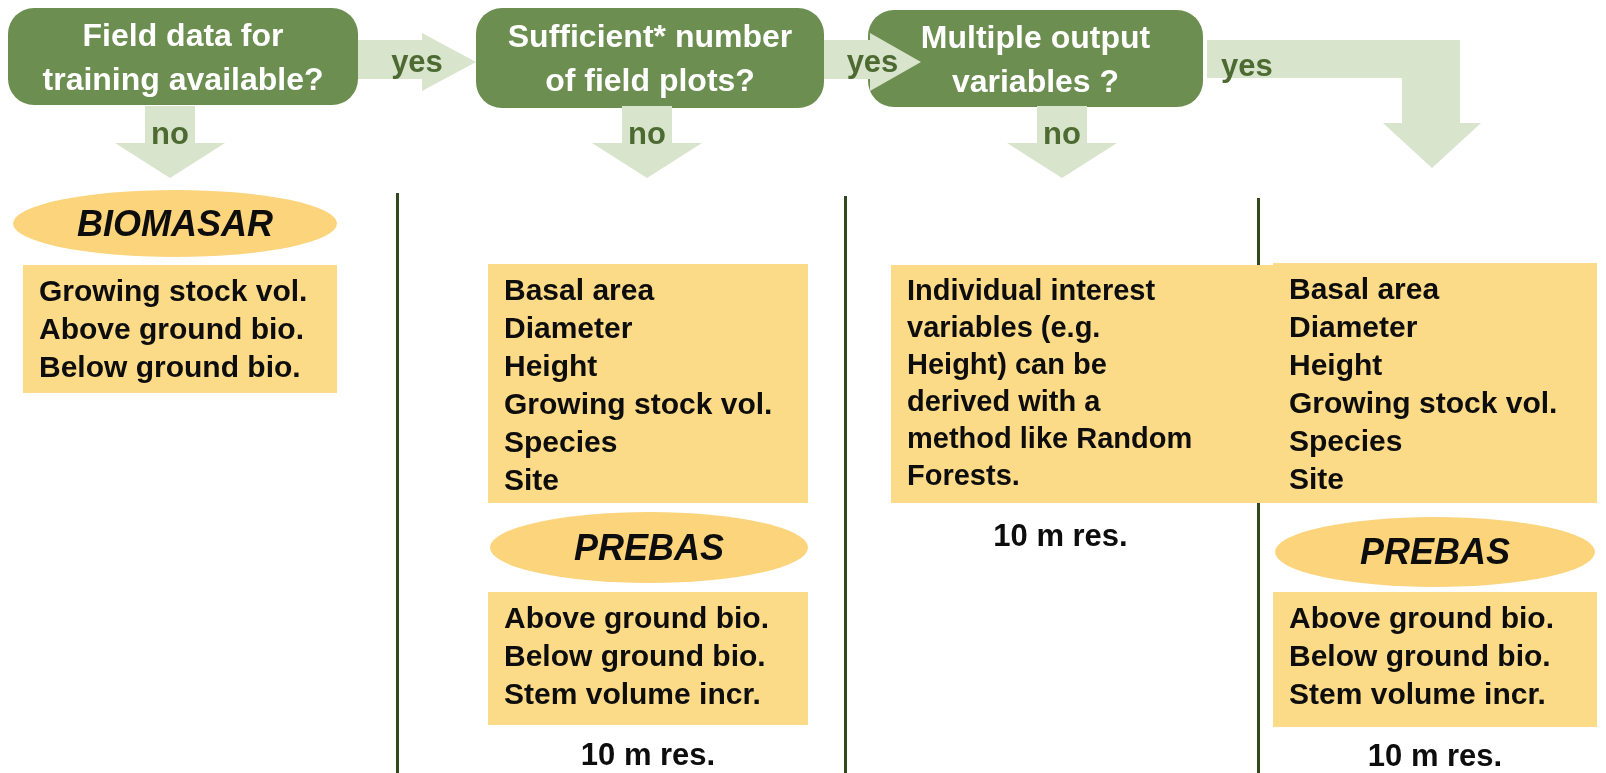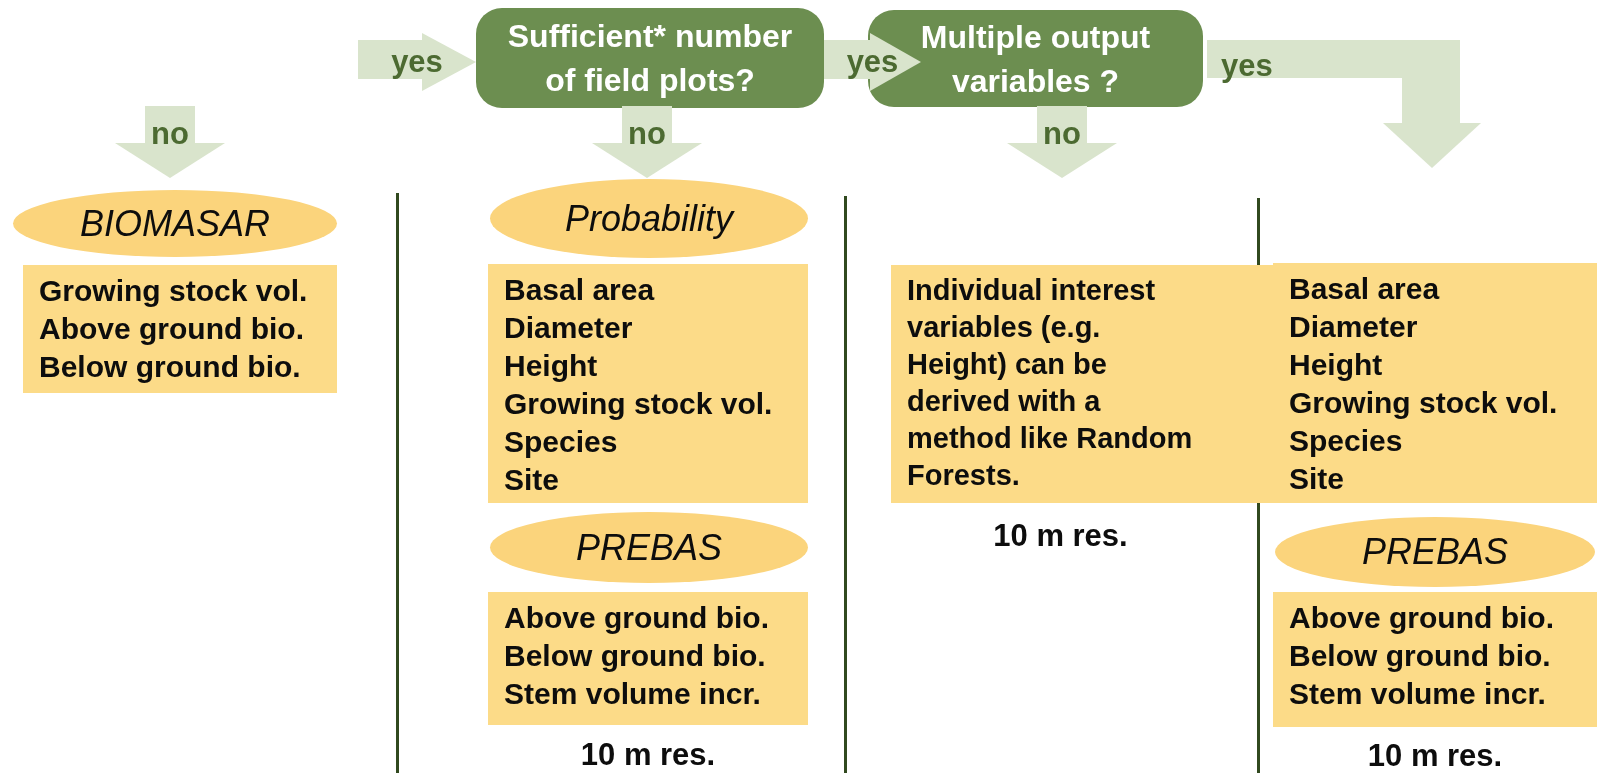--- a/index.html
+++ b/index.html
@@ -51,21 +51,21 @@
 
   
   .divider{position:absolute;width:3px;background:var(--divider_green,#31491F);}
   #v1{left:396px;top:193px;height:580px}
   #v2{left:844px;top:196px;height:577px}
   #v3{left:1257px;top:198px;height:575px}
 
   
   .ellipse{position:absolute;background:var(--ellipse_yellow,#FBD47C);border-radius:50%;
     display:flex;align-items:center;justify-content:center;
-    font-style:italic;font-weight:normal;font-size:36px;color:var(--text_black,#0D0D0D);}
+    font-style:italic;font-weight:bold;font-size:36px;color:var(--text_black,#0D0D0D);}
   #e1{left:13px;top:190px;width:324px;height:67px}
   #e2{left:490px;top:179px;width:318px;height:79px}
   #e3{left:877px;top:179px;width:353px;height:73px}
   #e4{left:1273px;top:180px;width:317px;height:73px}
   #e5{left:490px;top:512px;width:318px;height:71px}
   #e6{left:1275px;top:517px;width:320px;height:70px}
 
   
   .listbox{position:absolute;background:var(--listbox_yellow,#FCDB88);color:var(--text_black,#0D0D0D);
     font-weight:bold;font-size:30px;line-height:38px;padding:7px 8px 0 16px;
@@ -82,20 +82,22 @@
   #r1{left:23px;top:404px;width:314px}
   #r2{left:488px;top:737px;width:320px}
   #r3{left:891px;top:518px;width:339px}
   #r4{left:1273px;top:738px;width:324px}
 </style>
 </head>
 <body>
 
 <div class="canvas">
 
+  <div class="decision" id="d1">Field data for
+training available?</div>
   <div class="decision" id="d2">Sufficient* number
 of field plots?</div>
   <div class="decision" id="d3">Multiple output
 variables ?</div>
 
   <div class="harrow" id="ya1">
     <div class="shaft"></div>
     <div class="head"></div>
     <div class="alabel">yes</div>
   </div>
@@ -126,21 +128,20 @@
     <div class="shaft"></div>
     <div class="head"></div>
     <div class="alabel">no</div>
   </div>
 
   <div class="divider" id="v1"></div>
   <div class="divider" id="v2"></div>
   <div class="divider" id="v3"></div>
 
   <div class="ellipse" id="e1">BIOMASAR</div>
-  <div class="ellipse" id="e2">Probability</div>
   <div class="ellipse" id="e5">PREBAS</div>
   <div class="ellipse" id="e6">PREBAS</div>
 
   <div class="listbox" id="b1">
       <div>Growing stock vol.</div>
       <div>Above ground bio.</div>
       <div>Below ground bio.</div>
     </div>
   <div class="listbox" id="b2">
       <div>Basal area</div>

